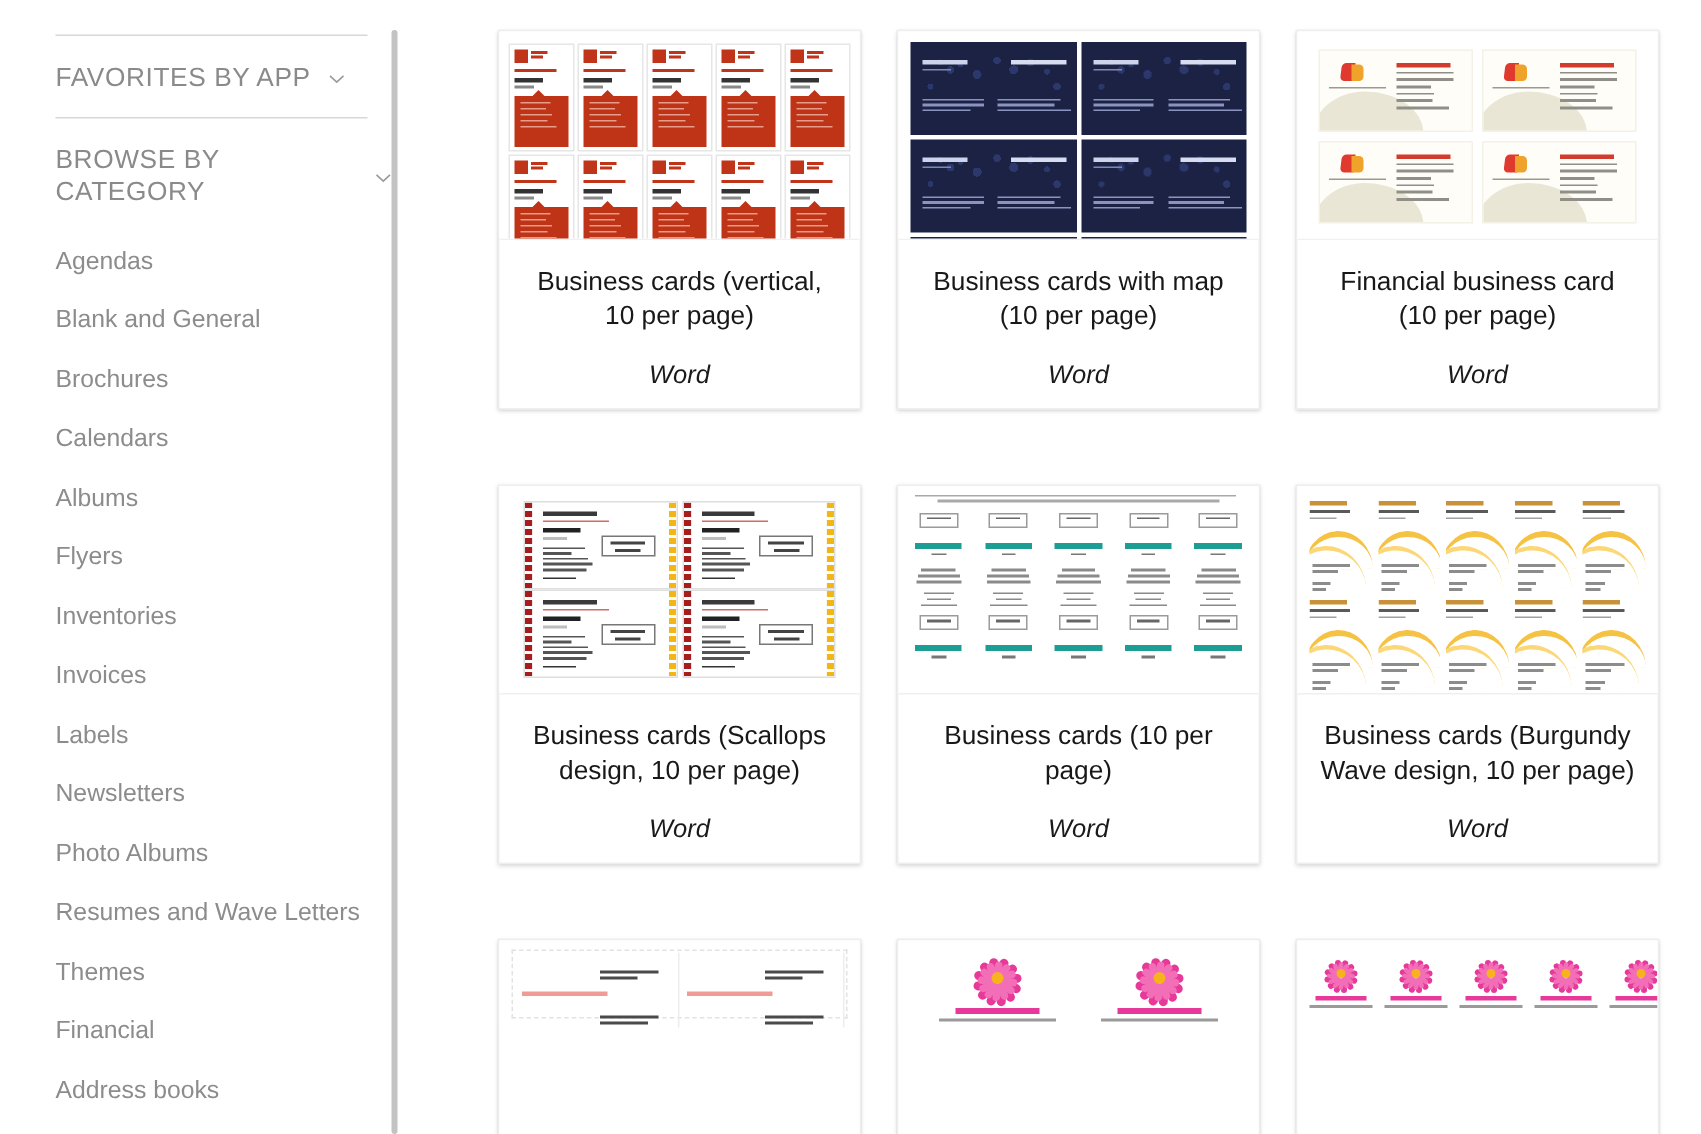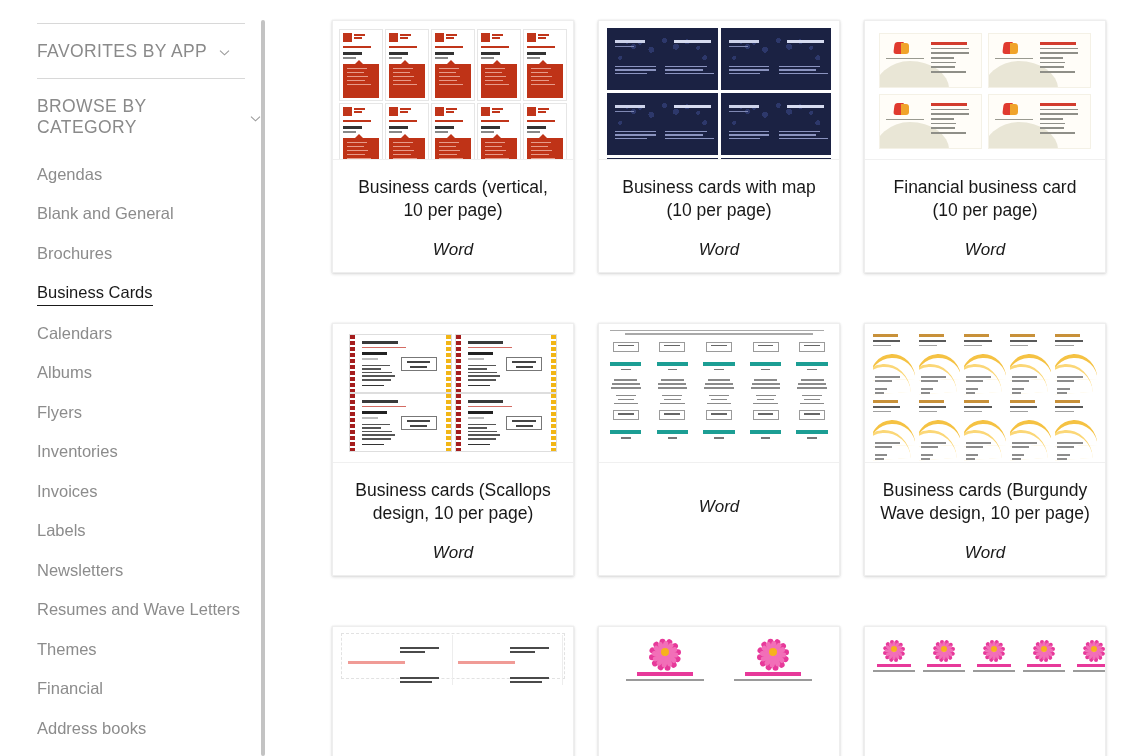--- a/index.html
+++ b/index.html
@@ -264,28 +264,28 @@
         <svg width="13" height="13" viewBox="0 0 13 13">
             <path d="M2 4.6 L6.5 8.8 L11 4.6" fill="none" stroke="#9b9b9b" stroke-width="1.1"></path>
           </svg>
       </span>
     </div>
 
     <div id="side-list">
         <div class="side-item">Agendas</div>
         <div class="side-item">Blank and General</div>
         <div class="side-item">Brochures</div>
-        <div class="side-item active">Business Cards</div>
         <div class="side-item">Calendars</div>
         <div class="side-item">Albums</div>
         <div class="side-item">Flyers</div>
         <div class="side-item">Inventories</div>
         <div class="side-item">Invoices</div>
         <div class="side-item">Labels</div>
         <div class="side-item">Newsletters</div>
+        <div class="side-item">Photo Albums</div>
         <div class="side-item">Resumes and Wave Letters</div>
         <div class="side-item">Themes</div>
         <div class="side-item">Financial</div>
         <div class="side-item">Address books</div>
       </div>
   </div>
 
   <div class="scroll-divider"></div>
 
   <div class="main">
@@ -913,20 +913,21 @@
                   <div class="lb">
                     <i></i>
                   </div>
                   <div class="yn"></div>
                   <div class="ti"></div>
                 </div>
               </div>
             </div>
           </div>
           <div class="meta">
+            <div class="tname">Business cards (10 per page)</div>
             <div class="tapp">Word</div>
           </div>
         </div>
         <div class="tcard">
           <div class="thumb-wrap">
             <div class="thumb t6">
               <div class="row6">
                 <div class="wc">
                   <div class="yn6"></div>
                   <div class="cn6"></div>

